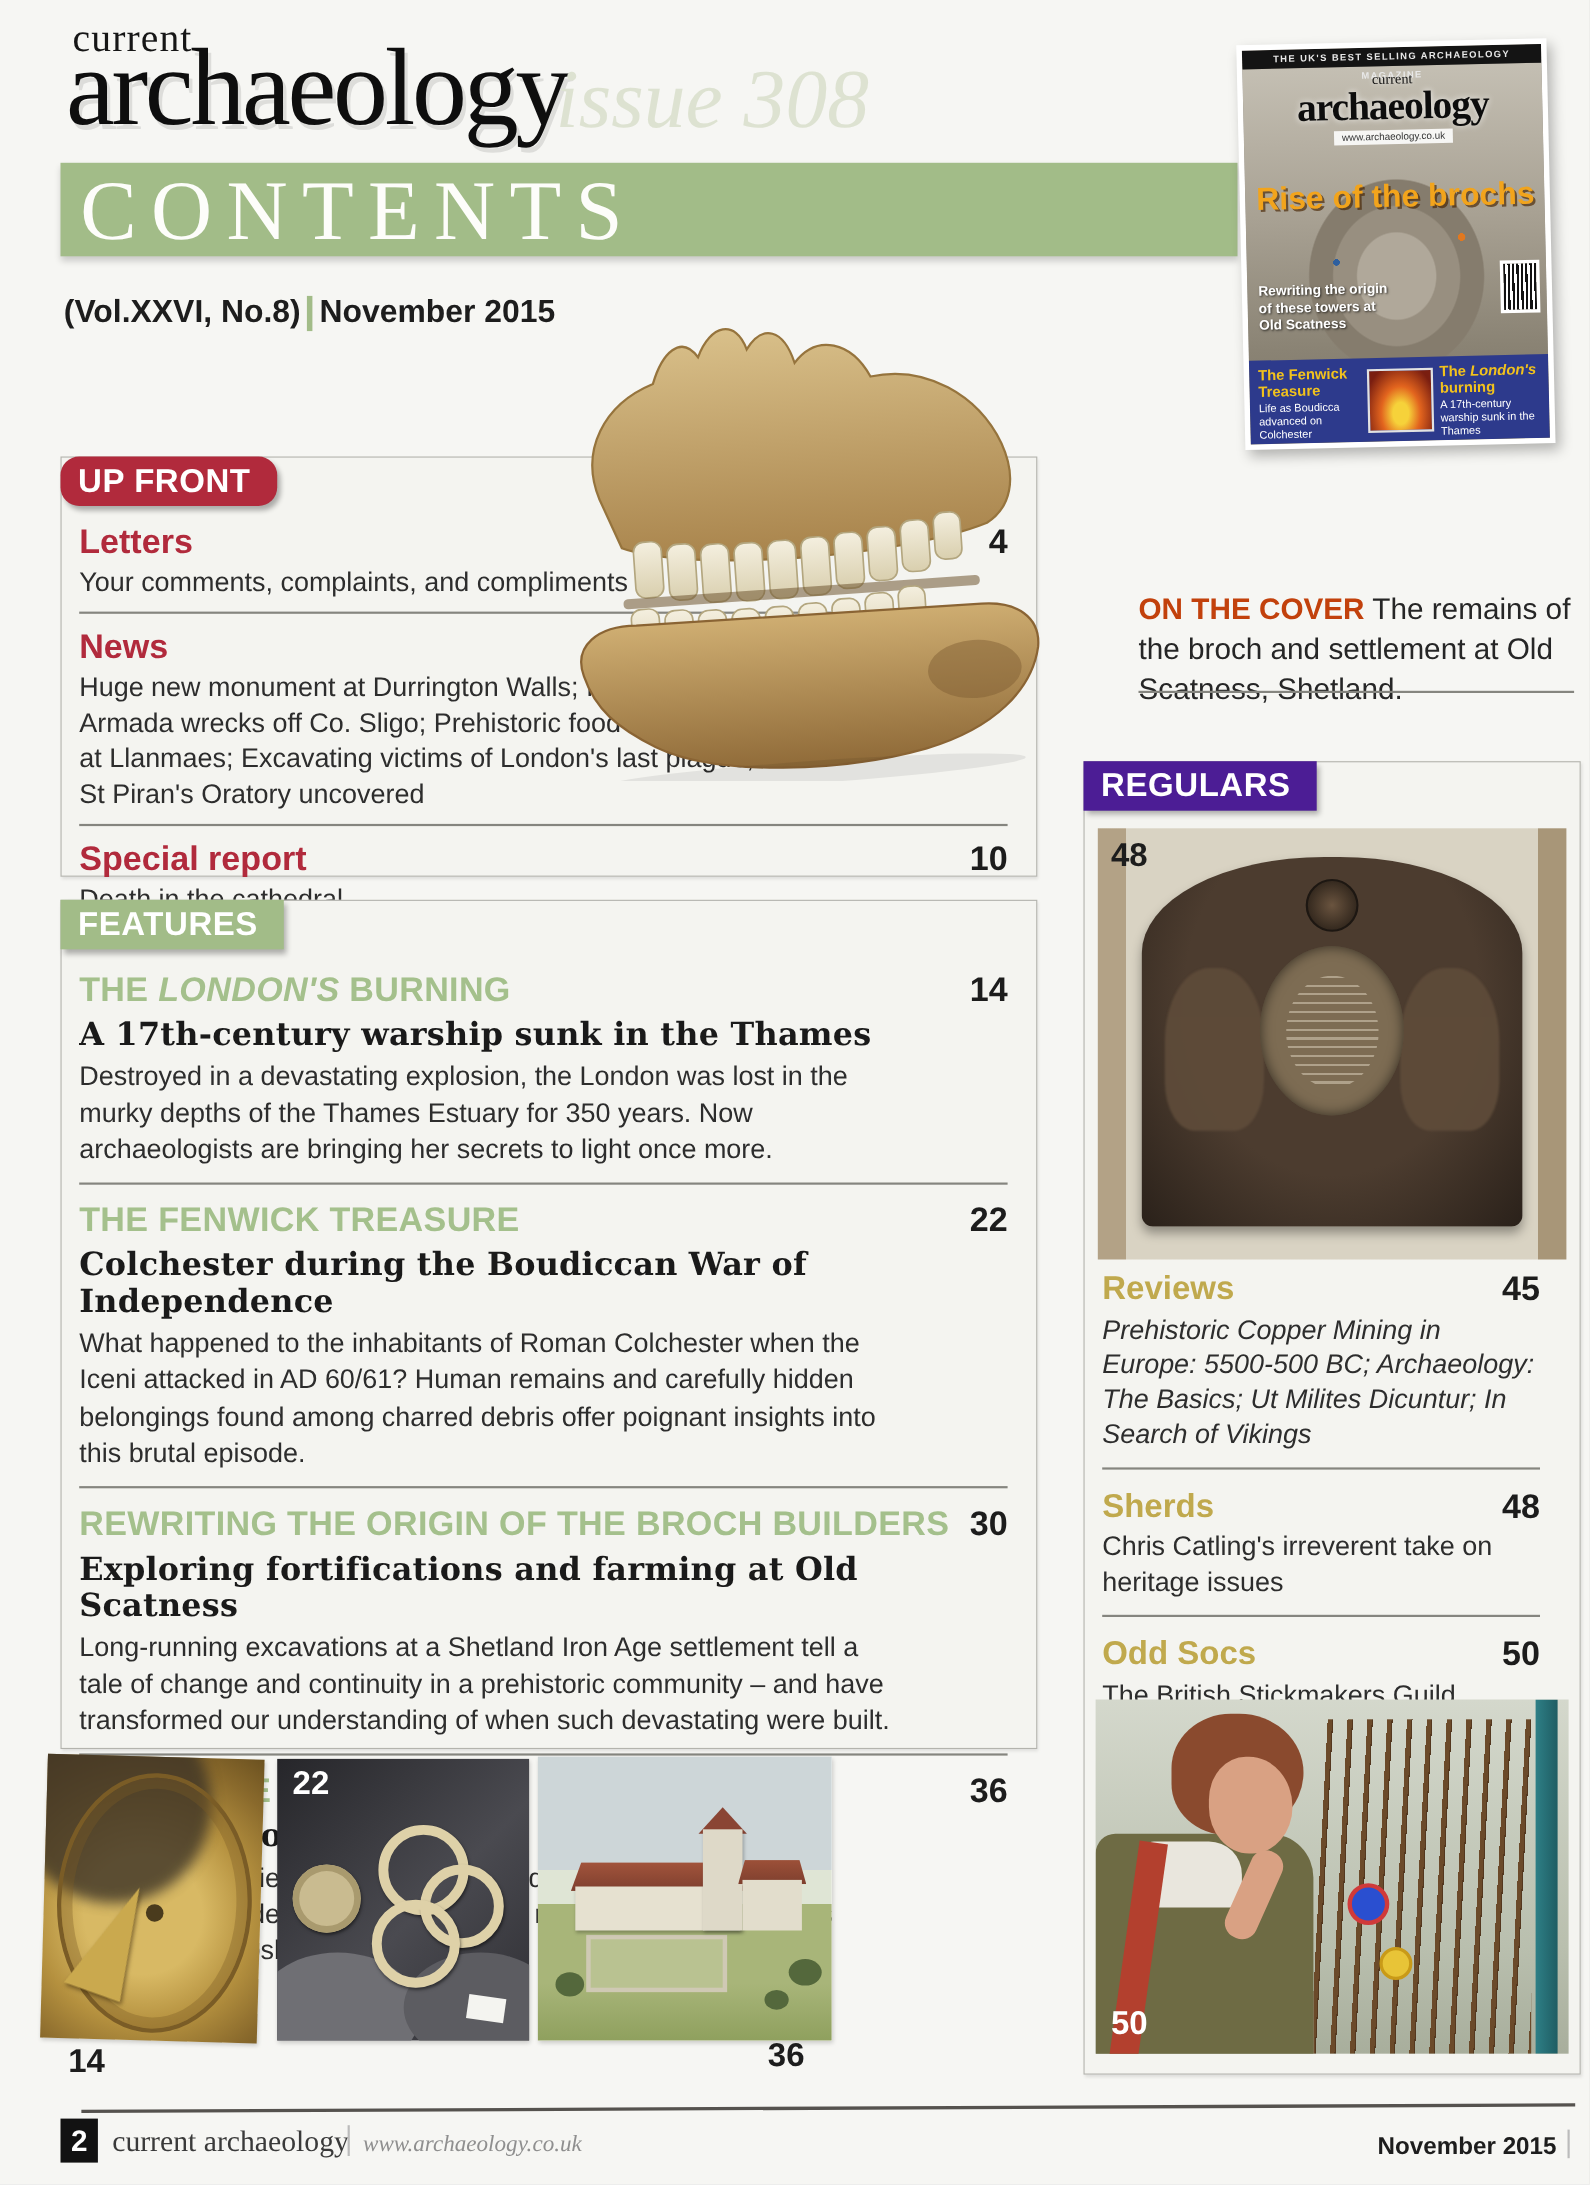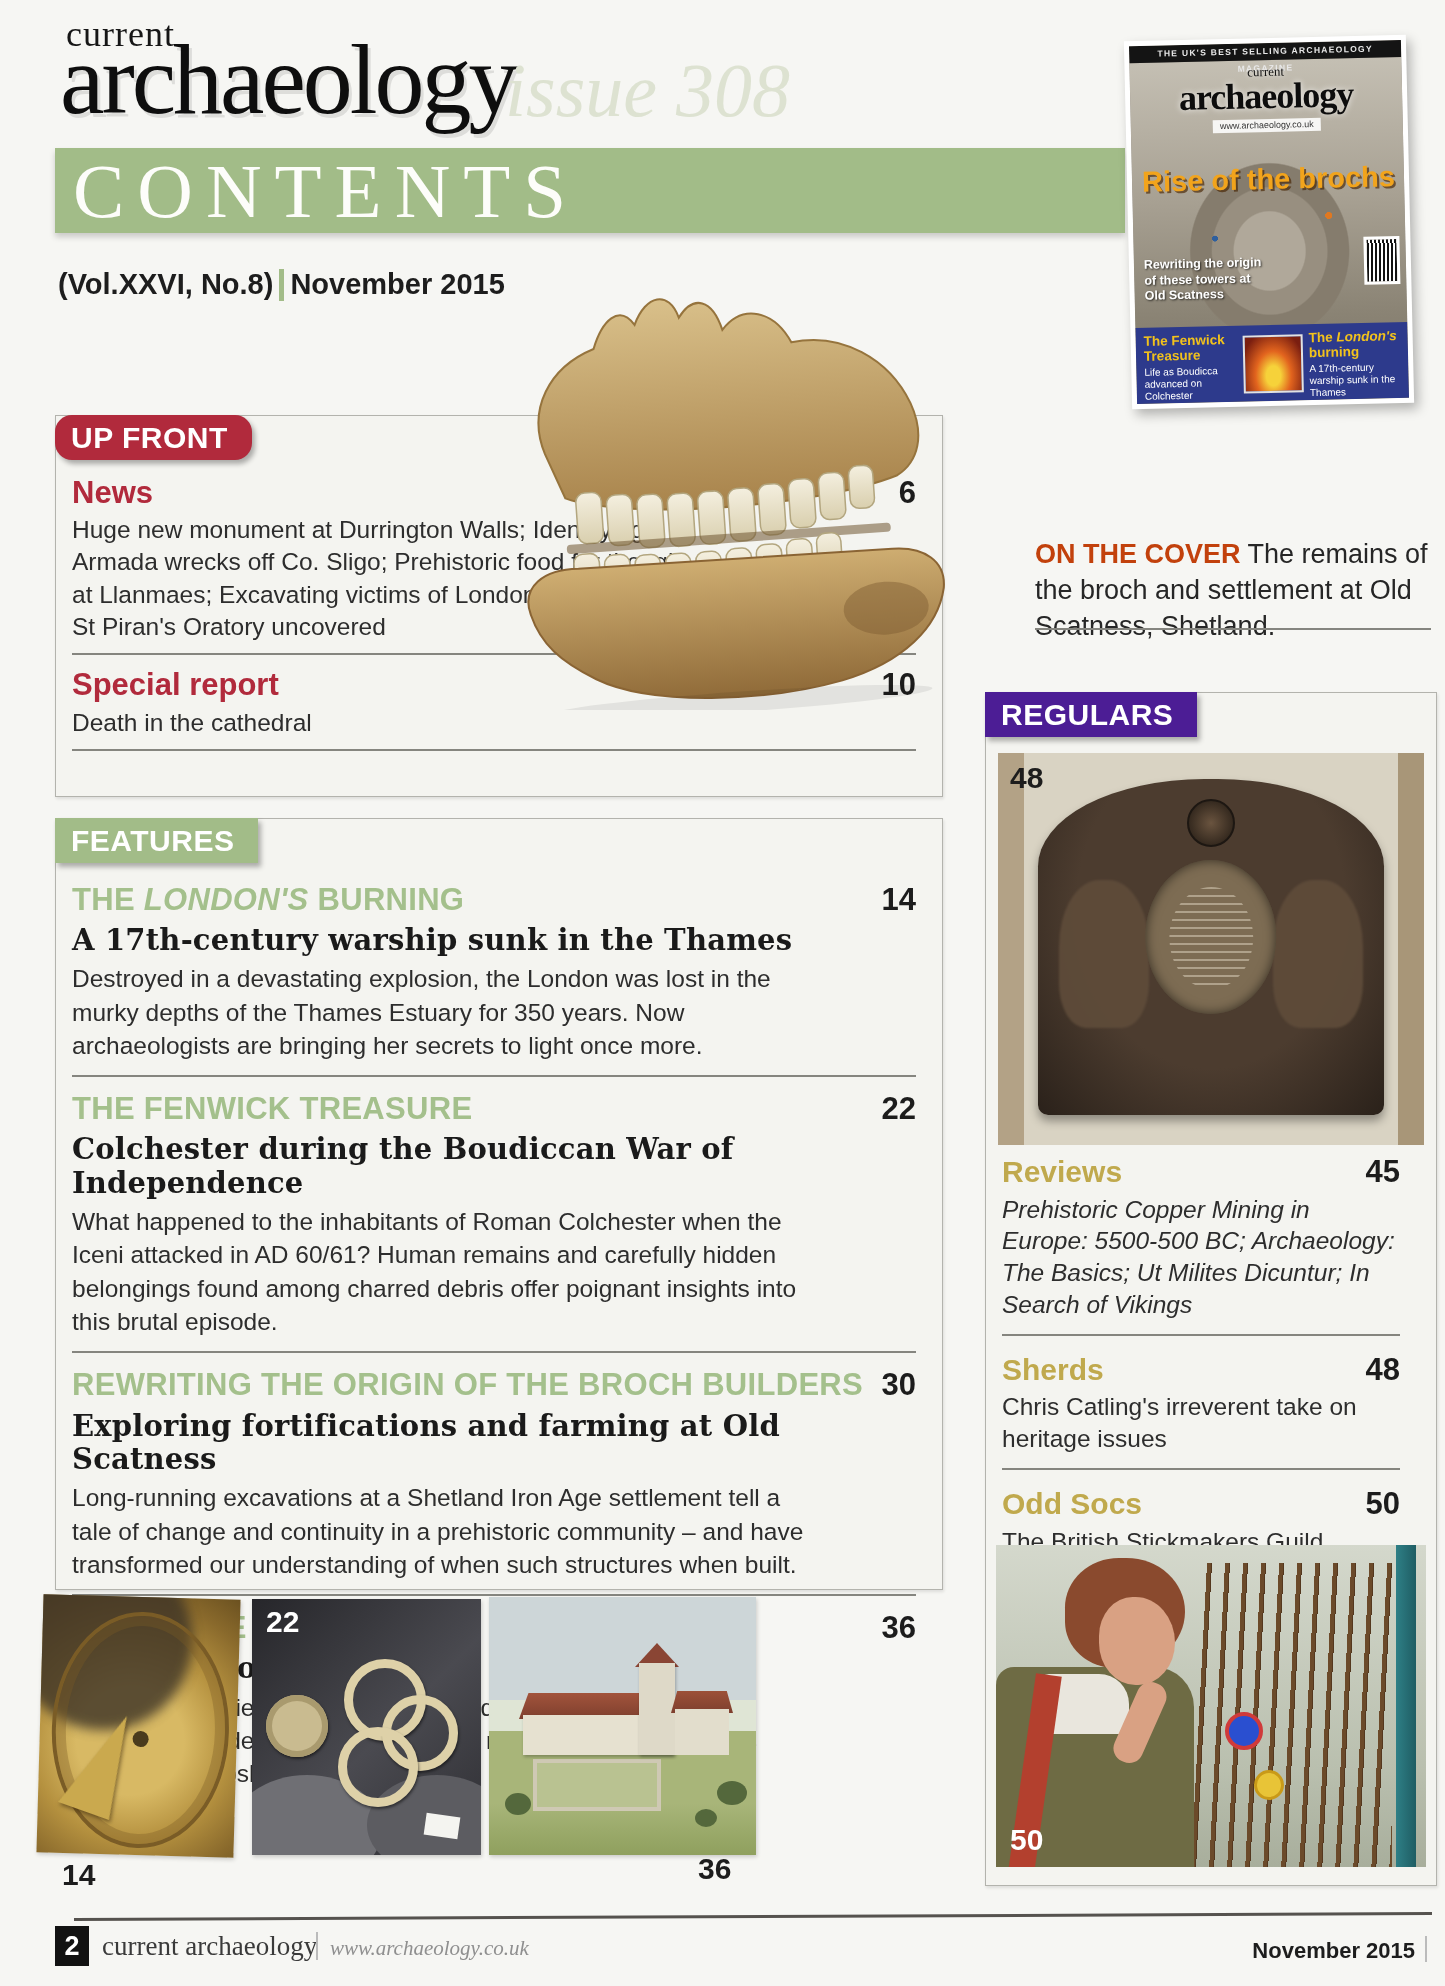--- a/index.html
+++ b/index.html
@@ -193,20 +193,28 @@
     <span>(Vol.XXVI, No.8)</span>
     <span class="bar"></span>
     <span>November 2015</span>
   </div>
 
   <section class="tbox upfront">
     <div class="banner red">UP FRONT</div>
     <div class="uf-items">
       <div class="uf-item">
         <div class="itemrow">
+          <span class="uf-title">Letters</span>
+          <span class="pagenum">4</span>
+        </div>
+        <div class="uf-desc" style="max-width:560px;">Your comments, complaints, and compliments</div>
+        <div class="divider uf-div" style="width:690px;"></div>
+      </div>
+      <div class="uf-item">
+        <div class="itemrow">
           <span class="uf-title">News</span>
           <span class="pagenum">6</span>
         </div>
         <div class="uf-desc" style="max-width:640px;">Huge new monument at Durrington Walls; Identifying Armada wrecks off Co. Sligo; Prehistoric food for thought at Llanmaes; Excavating victims of London's last plague; St Piran's Oratory uncovered</div>
         <div class="divider uf-div"></div>
       </div>
       <div class="uf-item">
         <div class="itemrow">
           <span class="uf-title">Special report</span>
           <span class="pagenum">10</span>
@@ -237,21 +245,21 @@
         <div class="ft-sub">Colchester during the Boudiccan War of Independence</div>
         <div class="ft-desc">What happened to the inhabitants of Roman Colchester when the Iceni attacked in AD 60/61? Human remains and carefully hidden belongings found among charred debris offer poignant insights into this brutal episode.</div>
         <div class="divider ft-div"></div>
       </div>
       <div class="ft-item">
         <div class="itemrow">
           <span class="ft-title"><span>REWRITING THE ORIGIN OF THE BROCH BUILDERS</span><span class="it"></span><span></span></span>
           <span class="pagenum">30</span>
         </div>
         <div class="ft-sub">Exploring fortifications and farming at Old Scatness</div>
-        <div class="ft-desc">Long-running excavations at a Shetland Iron Age settlement tell a tale of change and continuity in a prehistoric community – and have transformed our understanding of when such structures when built.</div>
+        <div class="ft-desc">Long-running excavations at a Shetland Iron Age settlement tell a tale of change and continuity in a prehistoric community – and have transformed our understanding of when such devastating were built.</div>
         <div class="divider ft-div"></div>
       </div>
       <div class="ft-item">
         <div class="itemrow">
           <span class="ft-title"><span>SELBORNE PRIORY</span><span class="it"></span><span></span></span>
           <span class="pagenum">36</span>
         </div>
         <div class="ft-sub">Building for salvation</div>
         <div class="ft-desc">How were medieval monasteries founded? Newly published research provides a case study of the rise and fall of a religious house in Hampshire.</div>
       </div>

